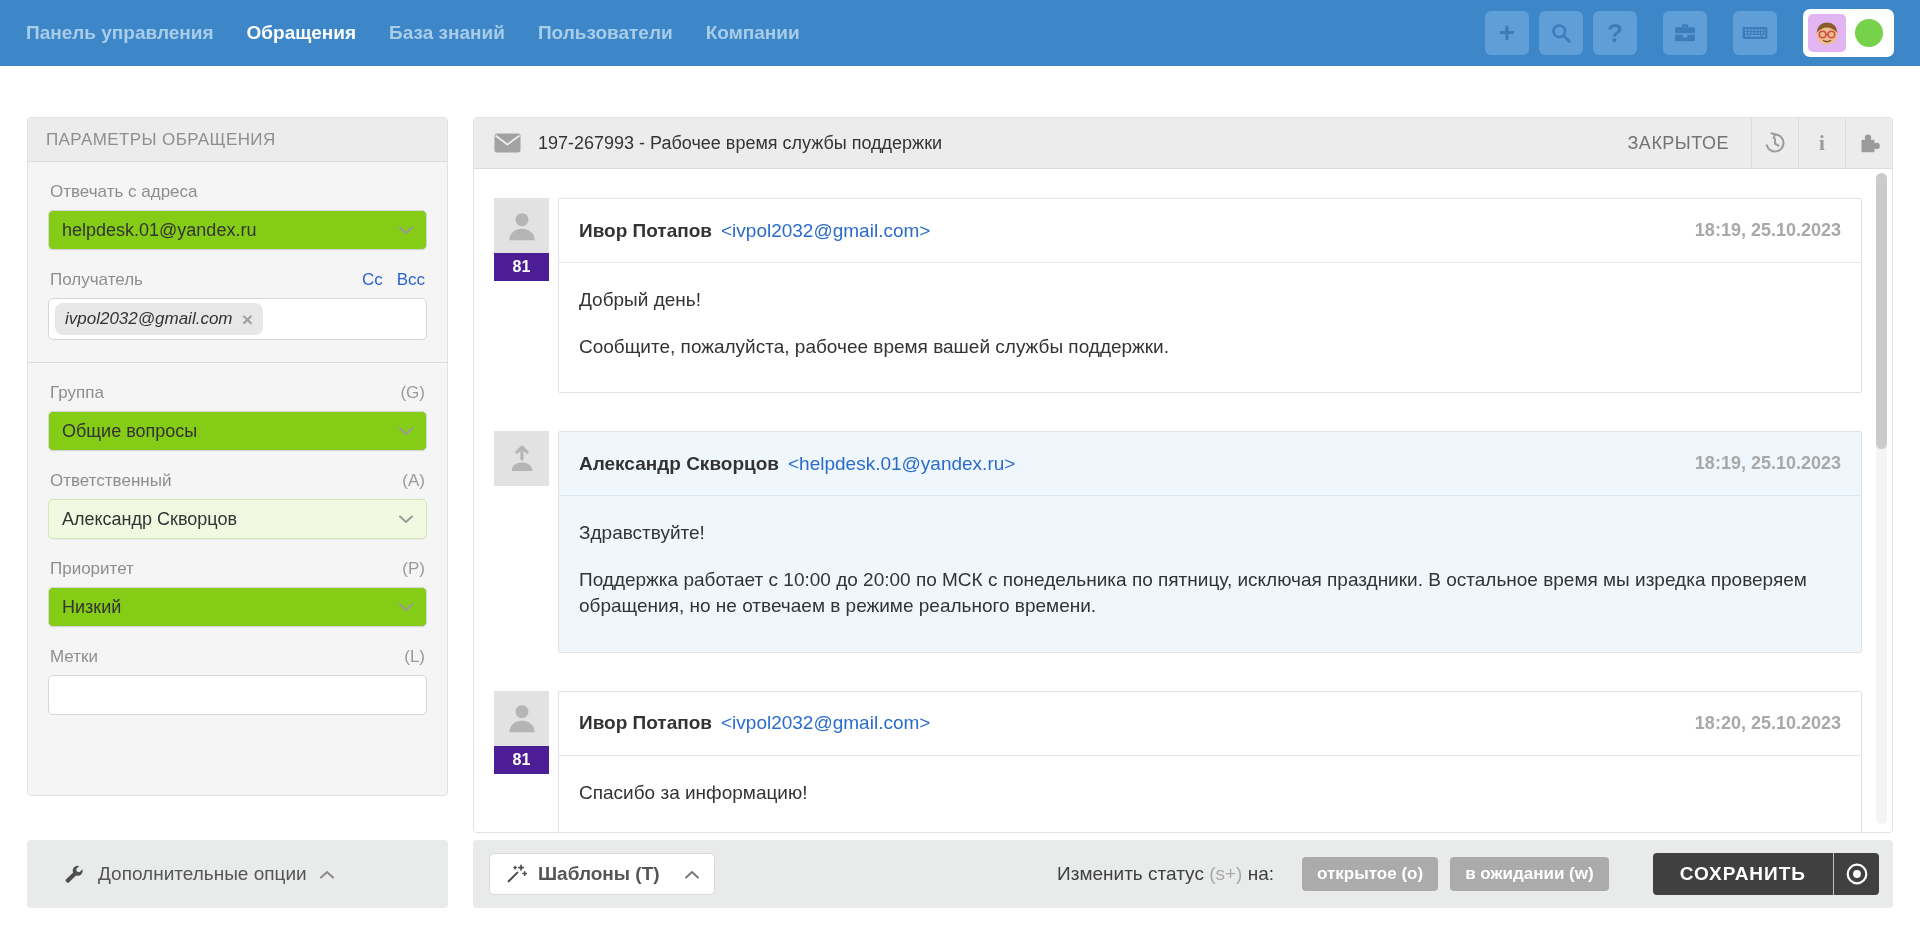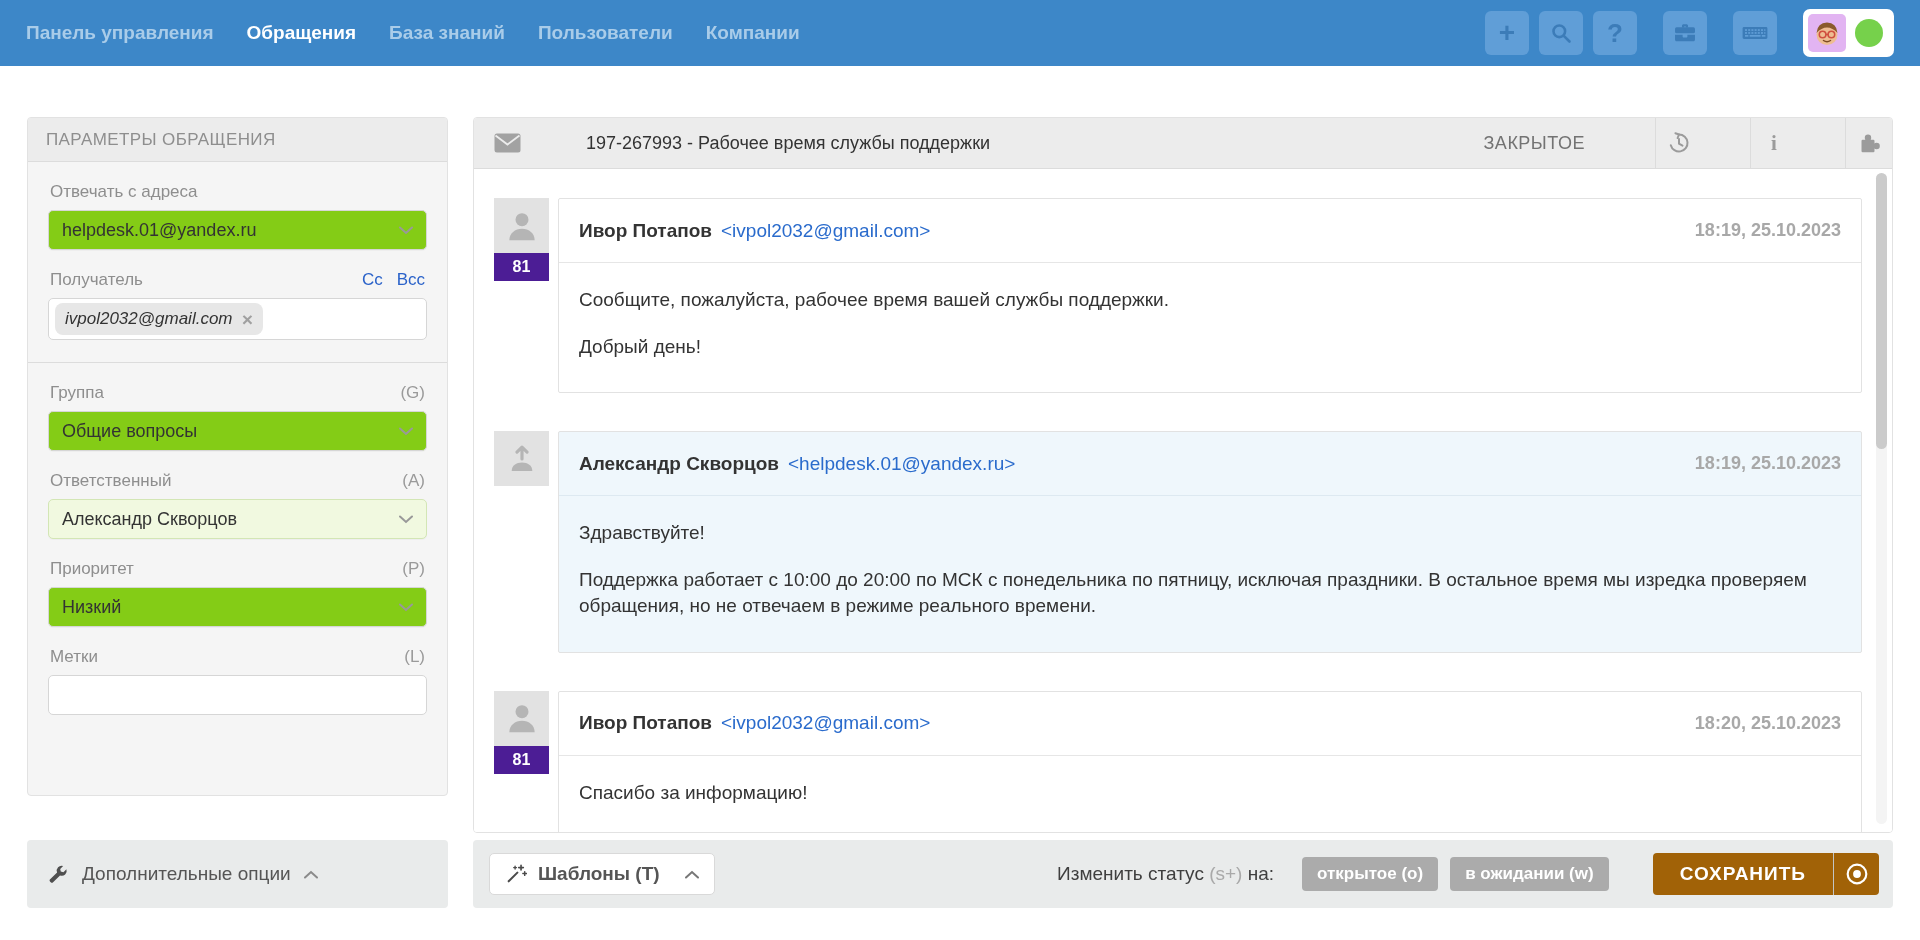--- a/index.html
+++ b/index.html
@@ -53,26 +53,26 @@
   .select.green { background:#f1f9e0; border-color:#d3e6b5; }
   .input-box { min-height:40px; background:#fff; border:1px solid #d6d6d6; border-radius:5px;
                padding:4px 6px; display:flex; align-items:center; }
   .tag { background:#e7e7e7; border-radius:8px; padding:6px 10px; font-size:17px;
          color:#333; display:inline-flex; align-items:center; gap:9px;font-style:italic; }
   .tag-x { color:#a0a0a0; font-size:19px; font-weight:bold; cursor:pointer; line-height:1; }
   .sb-divider { border-top:1px solid #dcdcdc; margin:22px -20px 0; }
   .text-input { width:100%; height:40px; background:#fff; border:1px solid #d6d6d6;
                 border-radius:5px; padding:0 12px; font-size:18px; color:#333;
                 font-family:"Liberation Sans", sans-serif; }
-  .sb-footer { padding:0 20px; gap:13px; color:#555; font-size:19px; font-weight:bold; cursor:pointer; }
+  .sb-footer { padding:0 36px; gap:13px; color:#555; font-size:19px; font-weight:bold; cursor:pointer; }
   .sb-footer .label { font-weight:normal; color:#555; }
 
   
   .ticket-header { height:51px; flex-shrink:0; background:#ececec; border-bottom:1px solid #dcdcdc;
-                   display:flex; align-items:center; padding-left:20px;gap:48px; }
+                   display:flex; align-items:center; padding-left:20px; }
   .ticket-title { font-size:18px; color:#333; margin-left:17px; flex:1; }
   .ticket-status { color:#737373; font-size:18px; letter-spacing:.5px; margin-right:22px; }
   .hdr-iconbtn { width:47px; height:51px; border-left:1px solid #dcdcdc;
                  display:flex; align-items:center; justify-content:center;
                  color:#9b9b9b; cursor:pointer; }
   .hdr-iconbtn .i-glyph { font-size:21px; font-weight:bold; font-family:"Liberation Serif", serif; }
 
   .thread { flex:1; background:#fff; position:relative; padding:29px 30px 0 20px; overflow:hidden; }
   .msg { display:flex; margin-bottom:38px; }
   .avatar-col { width:55px; margin-right:9px; flex-shrink:0; }
@@ -102,21 +102,21 @@
                    font-size:19px; font-weight:bold; color:#555; cursor:pointer; }
   .templates-btn .chev { margin-left:14px; }
   .footer-right { margin-left:auto; display:flex; align-items:center; }
   .status-text { font-size:19px; color:#3f3f3f; margin-right:16px; white-space:nowrap; }
   .status-text .hint { color:#a9a9a9; }
   .status-btn { background:#ababab; color:#fff; font-weight:bold; font-size:17px;
                 border:none; border-radius:4px; height:34px; padding:0 15px; margin-left:12px;
                 display:flex; align-items:center; cursor:pointer;
                 font-family:"Liberation Sans", sans-serif; }
   .save-btn { display:flex; height:42px; border-radius:4px; overflow:hidden;
-              background:#a16207; margin-left:44px; cursor:pointer; }
+              background:#404040; margin-left:44px; cursor:pointer; }
   .save-label { padding:0 27px; display:flex; align-items:center; color:#fff;
                 font-weight:bold; font-size:19px; letter-spacing:1px; }
   .save-icon { width:46px; border-left:1px solid #c3c5c5; display:flex;
                align-items:center; justify-content:center; }
   svg { display:block; }
 </style>
 </head>
 <body>
 
 <nav class="topnav">
@@ -314,22 +314,22 @@
             </div>
             <div class="msg-badge">81</div>
           </div>
           <div class="msg-card">
             <div class="msg-head">
               <span class="author">Ивор Потапов</span>
               <span class="email">&lt;ivpol2032@gmail.com&gt;</span>
               <span class="m-time">18:19, 25.10.2023</span>
             </div>
             <div class="msg-body">
+              <p>Добрый день!</p>
               <p>Сообщите, пожалуйста, рабочее время вашей службы поддержки.</p>
-              <p>Добрый день!</p>
             </div>
           </div>
         </div>
 
         <div class="msg agent">
           <div class="avatar-col">
             <div class="msg-avatar">
               <svg width="38" height="38" viewBox="0 0 24 24" fill="none" stroke="#b5b5b5" stroke-width="2" stroke-linecap="round">
                 <path d="M12 12 V4.5 M12 4.5 L8.8 7.7 M12 4.5 L15.2 7.7"></path>
                 <path d="M5.5 19.5 c0-3.4 2.9-5.3 6.5-5.3 s6.5 1.9 6.5 5.3 z" fill="#b5b5b5" stroke="none"></path>

